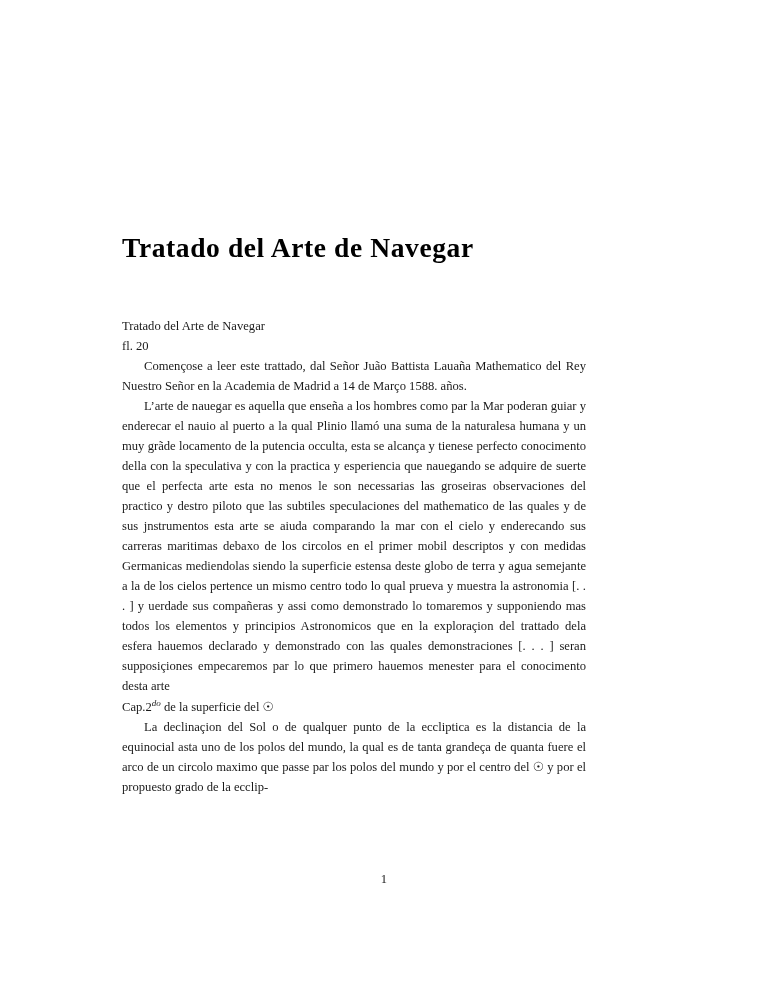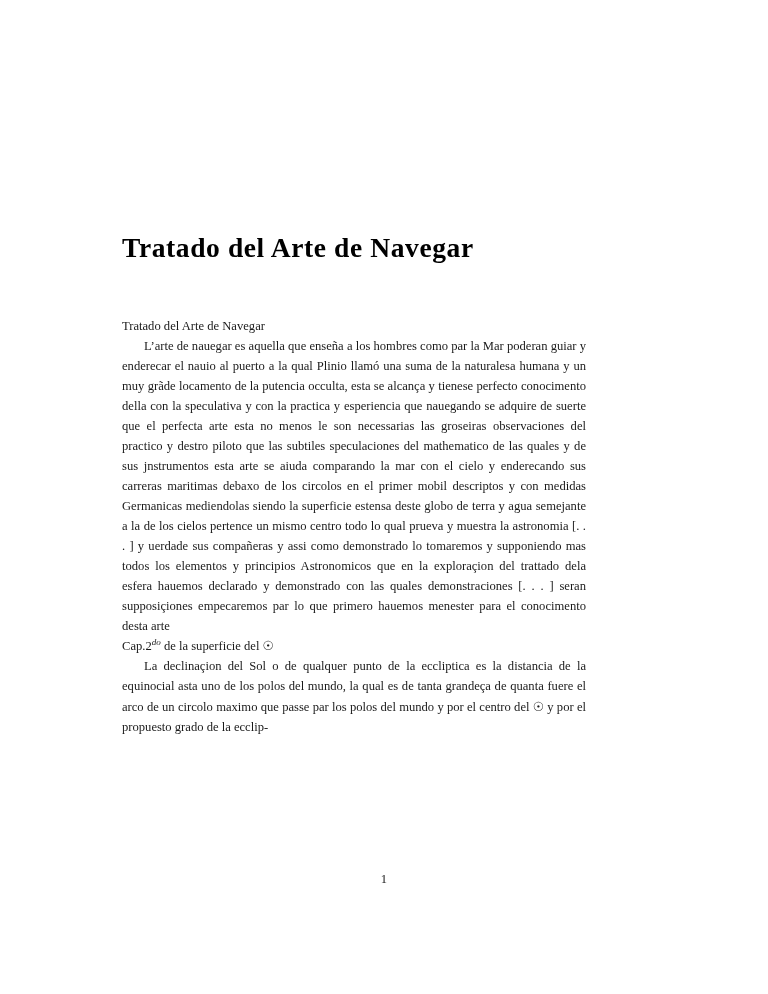--- a/index.html
+++ b/index.html
@@ -94,21 +94,23 @@
 <div class="page">
 
   <div class="content">
 
     <h1 class="doc-title">Tratado del Arte de Navegar</h1>
 
     <div class="body-block">
 
       <p class="noindent short">Tratado del Arte de Navegar</p>
 
+      <p class="noindent short">fl. 20</p>
 
+      <p>Començose a leer este trattado, dal Señor Juão Battista Lauaña Mathematico del Rey Nuestro Señor en la Academia de Madrid a 14 de Março 1588. años.</p>
 
 
       <p>L’arte de nauegar es aquella que enseña a los hombres como par la Mar poderan guiar y enderecar el nauio al puerto a la qual Plinio llamó una suma de la naturalesa humana y un muy grãde locamento de la putencia occulta, esta se alcança y tienese perfecto conocimento della con la speculativa y con la practica y esperiencia que nauegando se adquire de suerte que el perfecta arte esta no menos le son necessarias las groseiras observaciones del practico y destro piloto que las subtiles speculaciones del mathematico de las quales y de sus jnstrumentos esta arte se aiuda comparando la mar con el cielo y enderecando sus carreras maritimas debaxo de los circolos en el primer mobil descriptos y con medidas Germanicas mediendolas siendo la superficie estensa deste globo de terra y agua semejante a la de los cielos pertence un mismo centro todo lo qual prueva y muestra la astronomia [. . . ] y uerdade sus compañeras y assi como demonstrado lo tomaremos y supponiendo mas todos los elementos y principios Astronomicos que en la exploraçion del trattado dela esfera hauemos declarado y demonstrado con las quales demonstraciones [. . . ] seran supposiçiones empecaremos par lo que primero hauemos menester para el conocimento desta arte</p>
 
 
       <p class="noindent short">
         <span>Cap.2</span><sup class="sup-it">do</sup><span> de la superficie del </span><span class="sun">☉</span>
       </p>
 
       <p><span>La declinaçion del Sol o de qualquer punto de la eccliptica es la distancia de la equinocial asta uno de los polos del mundo, la qual es de tanta grandeça de quanta fuere el arco de un circolo maximo que passe par los polos del mundo y por el centro del </span><span class="sun">☉</span><span> y por el propuesto grado de la ecclip-</span></p>

